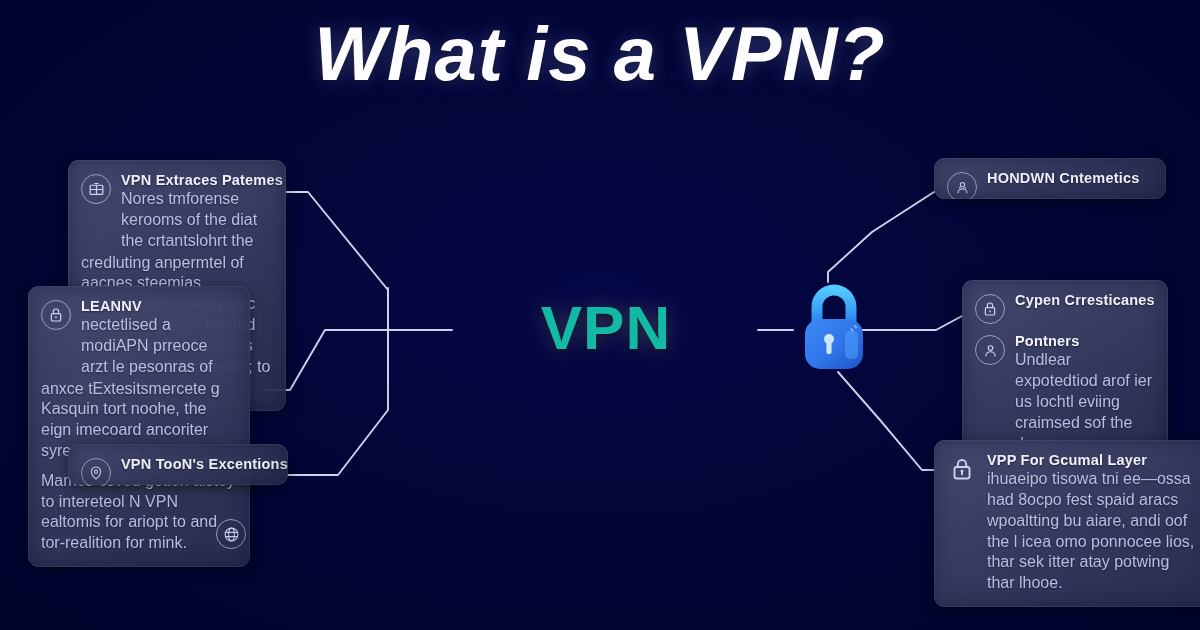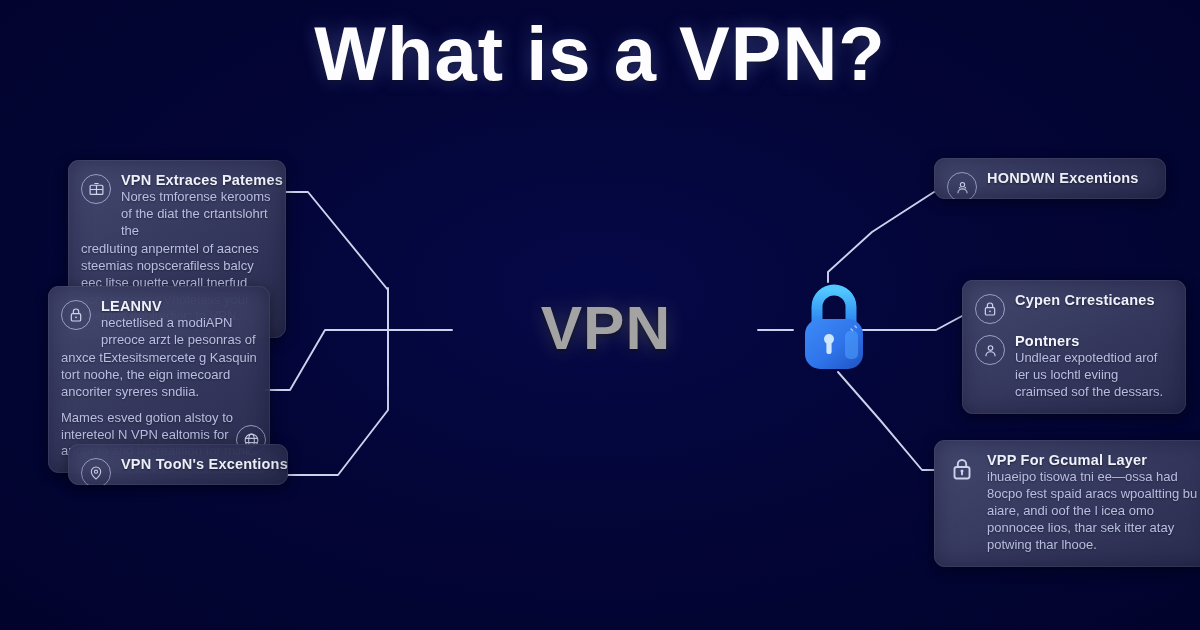--- a/index.html
+++ b/index.html
@@ -12,20 +12,21 @@
       radial-gradient(ellipse 900px 520px at 50% 46%, #050847 0%, #030536 48%, #02032b 100%);
   }
 
   
   #title {
     position:absolute; top:14px; left:0; width:1200px; text-align:center;
     font-size:76px; font-weight:bold; color:#fdfdff; letter-spacing:1px;
     line-height:1.06;
     text-shadow:0 0 18px rgba(150,170,255,.30), 0 2px 4px rgba(0,0,0,.55);
     font-stretch:condensed;
+    font-style:italic;
   }
 
   
   #wires { position:absolute; inset:0; width:1200px; height:630px; }
 
   
   .card {
     position:absolute; border-radius:11px;
     background:linear-gradient(150deg, rgba(70,74,112,.97) 0%, rgba(55,58,94,.95) 55%, rgba(44,47,80,.93) 100%);
     box-shadow:0 3px 14px rgba(0,0,0,.45), inset 0 0 0 1px rgba(150,158,205,.16);
@@ -48,40 +49,40 @@
   .ic.plain { border:none; }
   .ic svg { display:block; }
 
   .htxt {
     margin-left:40px; font-size:14.5px; font-weight:bold; color:#f2f4ff;
     letter-spacing:.2px; line-height:1.12; white-space:nowrap;
     text-shadow:0 1px 2px rgba(0,0,0,.5);
   }
   .btxt {
     margin-left:40px; margin-top:1px;
-    font-size:13px; line-height:1.30; color:#c2c8ee; opacity:.93;
+    font-size:16px; line-height:1.30; color:#c2c8ee; opacity:.93;
     text-shadow:0 1px 2px rgba(0,0,0,.45);
   }
   .btxt.wide { margin-left:0; }
   .blur { filter:blur(.42px); }
 
   
   #card-tl { left:68px;  top:160px; width:218px; }
-  #card-ml { left:48px;  top:286px; width:222px; }
+  #card-ml { left:28px;  top:286px; width:222px; }
   #card-bl { left:68px;  top:444px; width:220px; }
   #card-tr { left:934px; top:158px; width:232px; }
-  #card-mr { left:962px; top:280px; width:224px; }
+  #card-mr { left:962px; top:280px; width:206px; }
   #card-br { left:934px; top:440px; width:280px; }
 
   #card-ml .globe { position:absolute; right:4px; bottom:18px; left:auto; top:auto; }
 
   
   #vpnword {
     position:absolute; left:500px; top:292px; width:212px; text-align:center;
-    font-size:62px; font-weight:bold; color:#a3a3a3; letter-spacing:1px;
+    font-size:62px; font-weight:bold; color:#14b8a6; letter-spacing:1px;
     text-shadow:0 0 20px rgba(251,244,162,.22), 0 2px 5px rgba(0,0,0,.6);
   }
 
   
   #padlock { position:absolute; left:793px; top:281px; width:82px; height:92px; }
 </style>
 </head>
 <body>
 
 <div id="title">What is a VPN?</div>
@@ -158,21 +159,21 @@
 
 <div class="card" id="card-tr">
   <div class="sect">
     <span class="ic">
       <svg width="17" height="17" viewBox="0 0 24 24" fill="none" stroke="currentColor" stroke-width="1.6">
         <circle cx="12" cy="8" r="3"></circle>
         <path d="M5.5 20c0-3.6 2.9-6 6.5-6s6.5 2.4 6.5 6"></path>
         <path d="M9 11.5L7 13M15 11.5L17 13"></path>
       </svg>
     </span>
-    <div class="htxt blur">HONDWN Excentions</div>
+    <div class="htxt blur">HONDWN Cntemetics</div>
   </div>
 </div>
 
 <div class="card" id="card-mr">
   <div class="sect">
     <span class="ic">
       <svg width="16" height="16" viewBox="0 0 24 24" fill="none" stroke="currentColor" stroke-width="1.8">
         <rect x="5" y="10" width="14" height="11" rx="2"></rect>
         <path d="M8 10V7a4 4 0 0 1 8 0v3"></path>
         <circle cx="12" cy="15.5" r="1.3" fill="currentColor" stroke="none"></circle>

